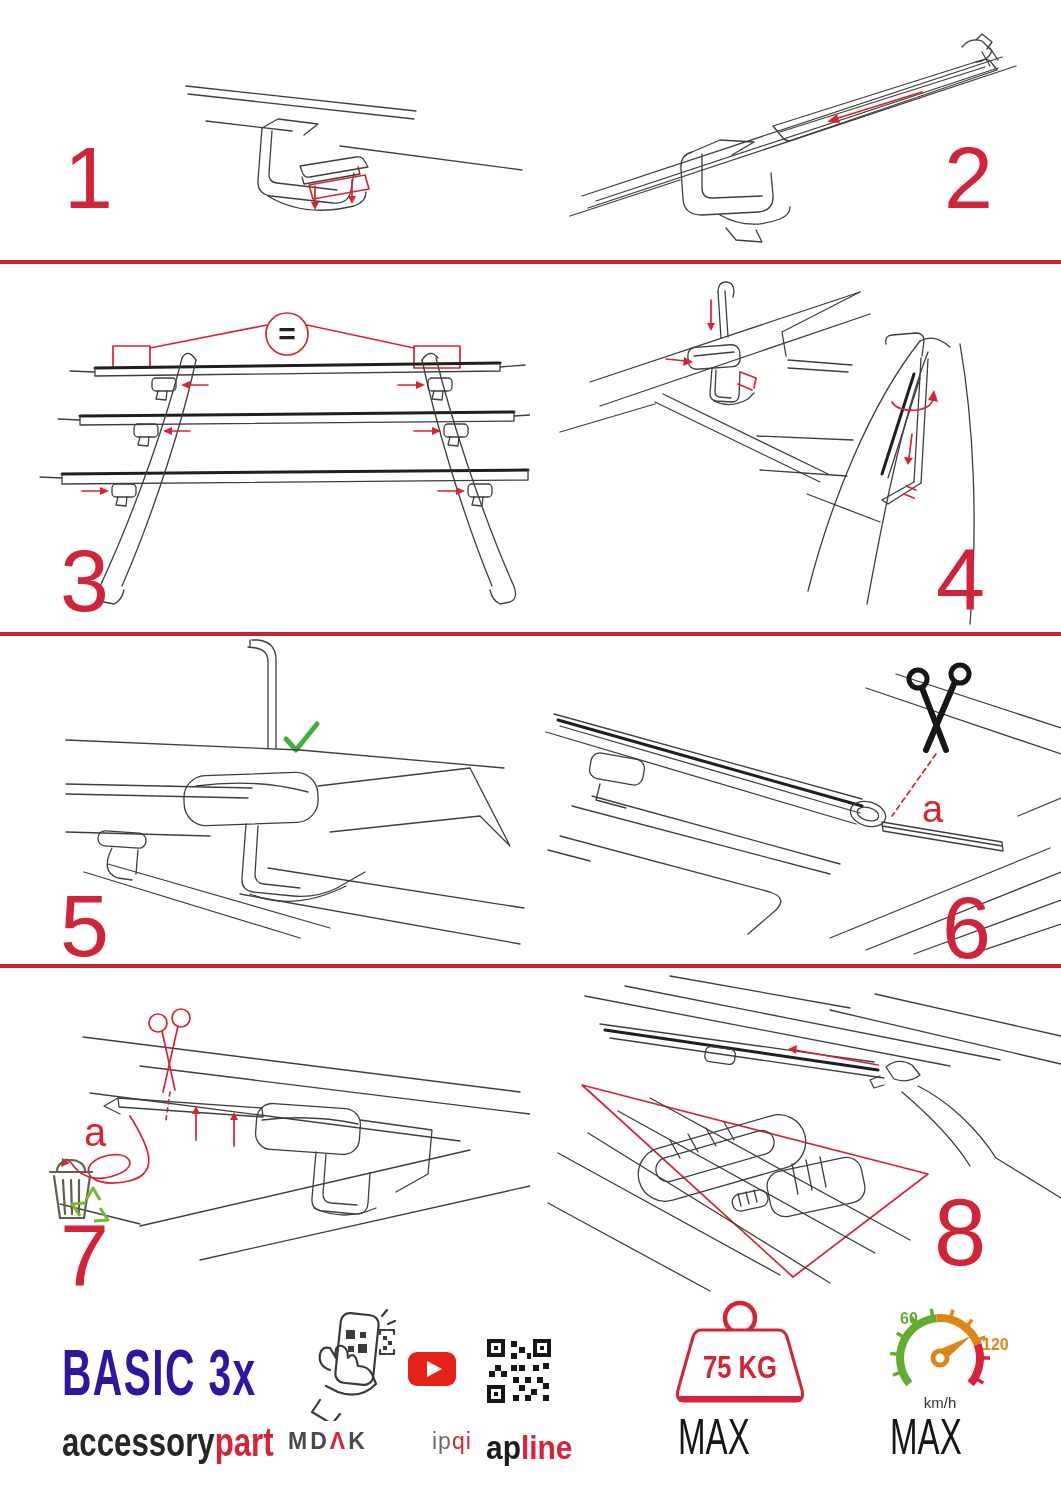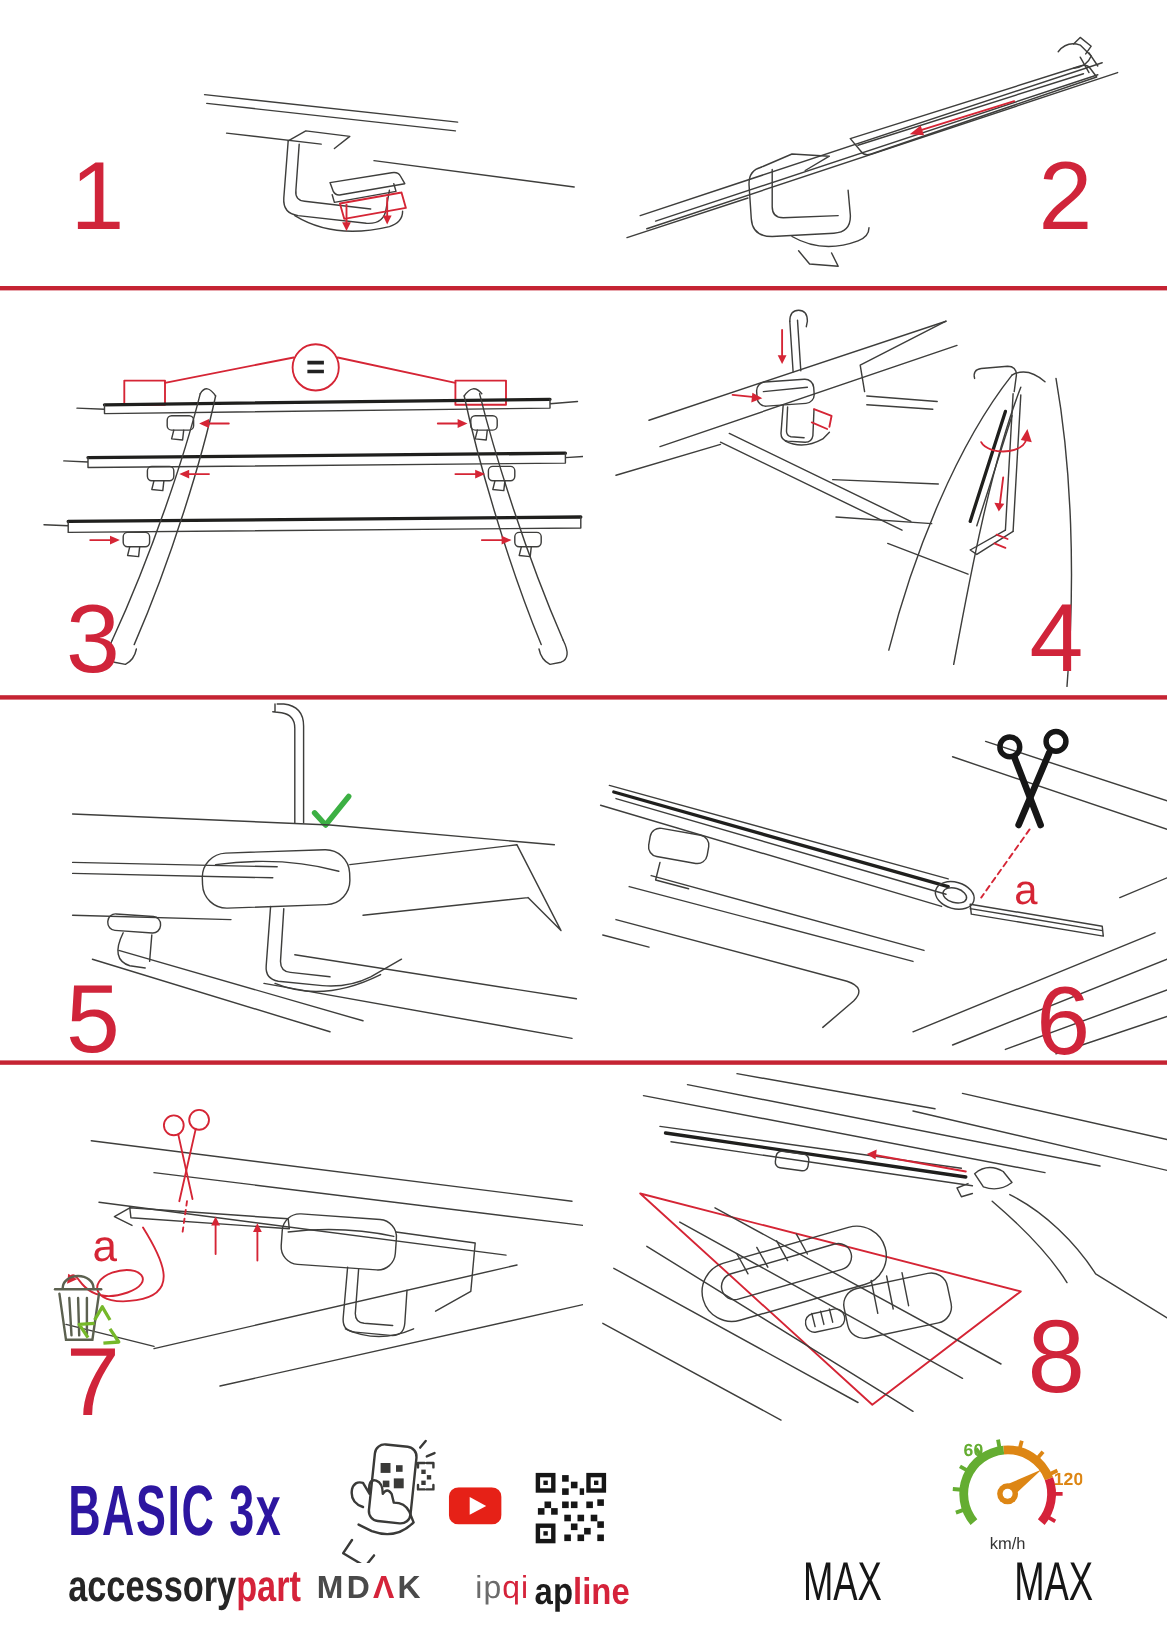--- a/index.html
+++ b/index.html
@@ -13,25 +13,25 @@
   .skb{stroke:#1f1f1d;stroke-width:3;fill:none;stroke-linecap:round;}
   .rd{stroke:#d52535;stroke-width:1.7;fill:none;stroke-linecap:round;stroke-linejoin:round;}
   .rdf{fill:#d52535;stroke:none;}
   .grn{stroke:#3cb043;stroke-width:5;fill:none;stroke-linecap:round;stroke-linejoin:round;}
   text{font-family:"Liberation Sans",sans-serif;}
   .brand-top{position:absolute;left:62px;top:1336px;font-size:60px;font-weight:bold;
              color:#2d16a0;letter-spacing:2px;transform:scale(0.68,1.08);transform-origin:left top;white-space:nowrap;}
   .brand-sub{position:absolute;left:62px;top:1420px;font-size:40px;font-weight:bold;
              transform:scale(0.78,1);transform-origin:left top;white-space:nowrap;}
   .brand-sub .b1{color:#262626;} .red-t{color:#d5233a;}
-  .partner{position:absolute;top:1428px;font-size:29px;white-space:nowrap;}
+  .partner{position:absolute;top:1428px;font-size:23px;white-space:nowrap;}
   .mdak{left:288px;font-weight:bold;color:#4a4a4a;letter-spacing:3px;}
   .ipqi{left:432px;color:#6b6b6b;letter-spacing:1px;}
   .apline{left:486px;font-weight:bold;color:#1c1c1c;transform:scale(0.88,1);transform-origin:left top;font-size:34px;}
-  .maxlabel{position:absolute;font-size:46px;color:#161616;text-align:right;line-height:1;text-decoration:underline;}
+  .maxlabel{position:absolute;font-size:46px;color:#161616;text-align:left;line-height:1;text-decoration:underline;}
   .maxlabel span{display:inline-block;transform:scale(0.72,1.08);}
   .ytwrap{position:absolute;left:408px;top:1352px;}
 </style>
 </head>
 <body>
 
 <div class="page">
 
   <div class="cell" style="left:0;top:0;width:530px;height:260px">
     <svg width="530" height="260" viewBox="0 0 530 260">
@@ -342,23 +342,31 @@
         <rect x="33" y="47" width="6" height="6"></rect>
       <rect x="45" y="51" width="6" height="6"></rect>
         <rect x="57" y="45" width="6" height="6"></rect>
         <rect x="27" y="57" width="6" height="6"></rect>
       <rect x="39" y="57" width="6" height="6"></rect>
         <rect x="57" y="57" width="6" height="6"></rect>
     </svg>
   </div>
   <div class="partner apline"><span>ap</span><span class="red-t">line</span></div>
 
+  <div class="cell" style="left:664px;top:1294px;width:152px;height:118px">
+    <svg width="152" height="118" viewBox="0 0 152 118">
+      <circle cx="76" cy="24" r="15" stroke="#d5233a" stroke-width="4.5" fill="none"></circle>
+      <path d="M38 36 L114 36 Q121 36 123 43 L138 96 Q141 107 130 107 L22 107 Q11 107 14 96 L29 43 Q31 36 38 36 Z" stroke="#d5233a" stroke-width="3" fill="#ffffff"></path>
+      <path d="M17 105 L135 105" stroke="#d5233a" stroke-width="6" stroke-linecap="round" fill="none"></path>
+      <text transform="translate(76 84) scale(0.8 1)" x="0" y="0" text-anchor="middle" font-size="32" font-weight="bold" fill="#d5233a">75 KG</text>
+    </svg>
+  </div>
   <div class="maxlabel" style="left:664px;top:1414px;width:152px"><span>MAX</span></div>
 
-  <div class="cell" style="left:852px;top:1294px;width:132px;height:120px">
+  <div class="cell" style="left:876px;top:1294px;width:132px;height:120px">
     <svg width="132" height="120" viewBox="0 0 132 120">
       <path d="M33.4 89.7 A40 40 0 0 1 60.5 24.2" stroke="#64ad31" stroke-width="8" fill="none"></path>
       <path d="M60.5 24.2 A40 40 0 0 1 101.6 50.3" stroke="#dd8614" stroke-width="8" fill="none"></path>
       <path d="M101.6 50.3 A40 40 0 0 1 94.6 89.7" stroke="#d5233a" stroke-width="8" fill="none"></path>
       <g stroke-width="3.5">
         <line x1="24.5" y1="78.4" x2="17" y2="81.1" stroke="#64ad31"></line>
         <line x1="22.2" y1="60.3" x2="14.2" y2="59.6" stroke="#64ad31"></line>
         <line x1="27.6" y1="43" x2="20.7" y2="39" stroke="#64ad31"></line>
         <line x1="39.9" y1="29.6" x2="35.3" y2="23" stroke="#64ad31"></line>
         <line x1="56.7" y1="22.6" x2="55.3" y2="14.8" stroke="#64ad31"></line>

